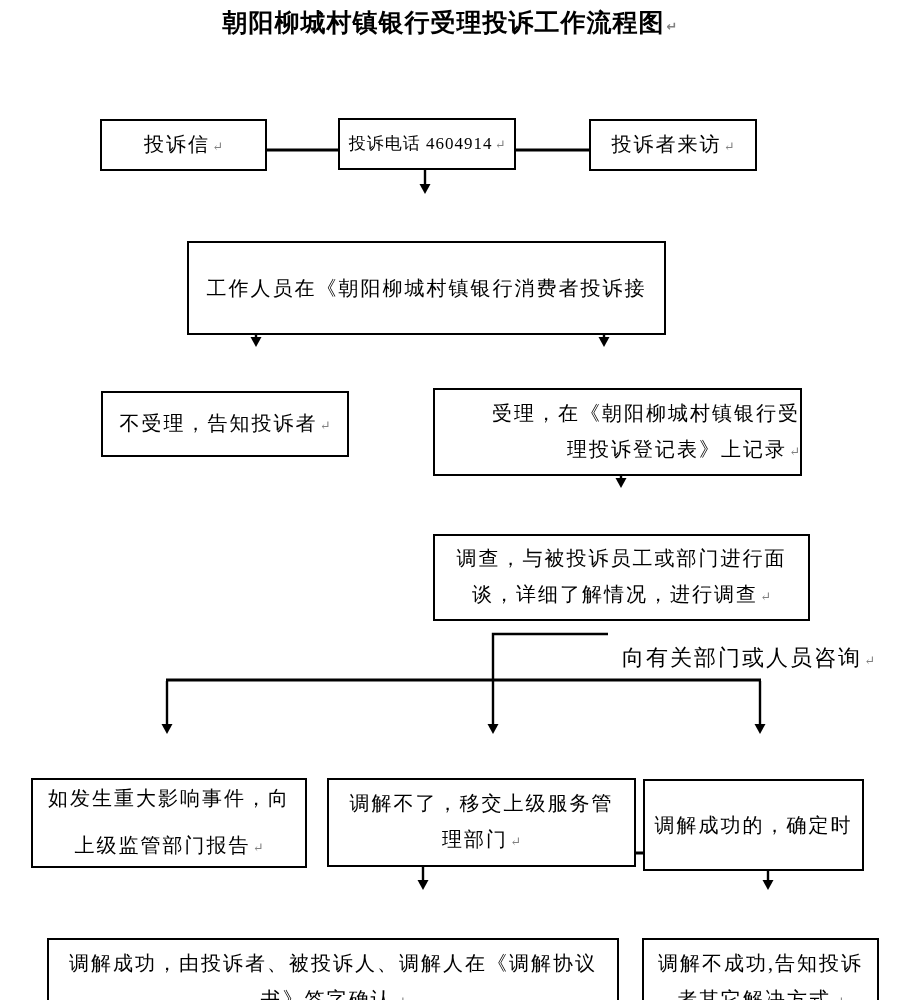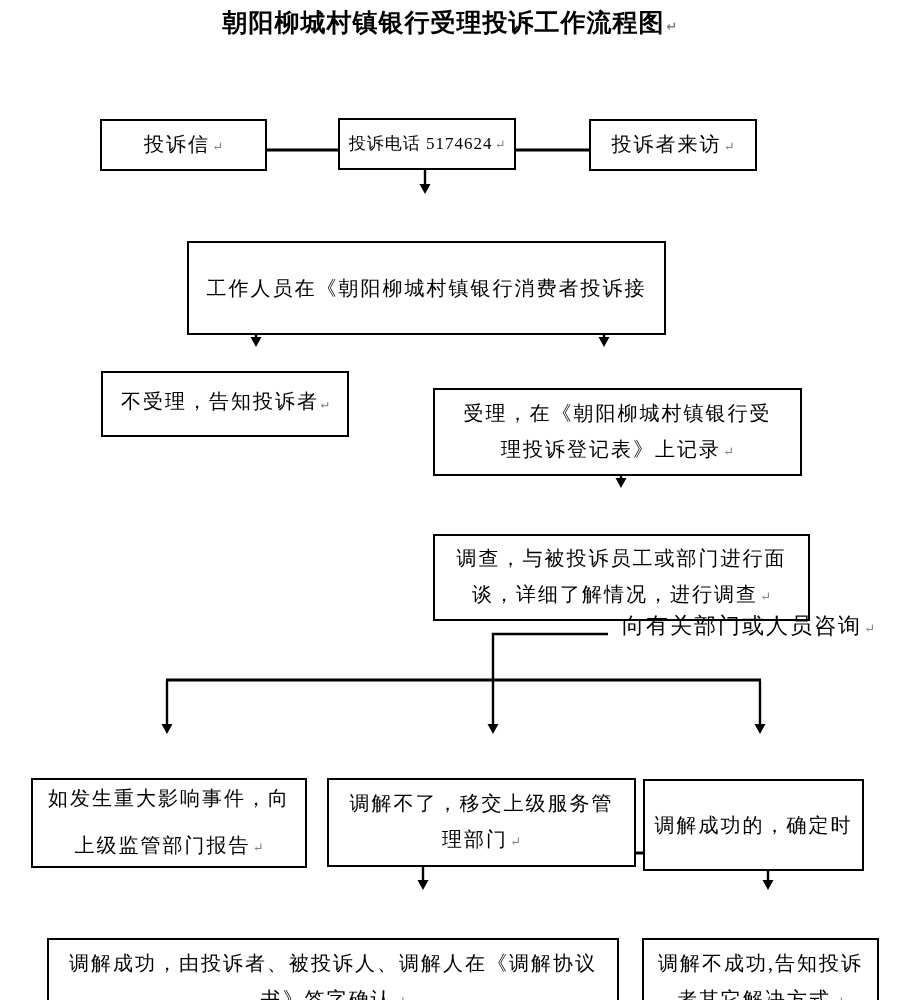--- a/index.html
+++ b/index.html
@@ -15,21 +15,21 @@
     font-weight:700;font-size:25px;letter-spacing:1px;
   }
   .box{
     position:absolute;border:2px solid #000;background:#fff;
     display:flex;flex-direction:column;align-items:center;justify-content:center;
     text-align:center;font-size:20px;letter-spacing:2px;margin-top:45px;
   }
   .bl{line-height:36px;white-space:nowrap;}
   .ret{color:#808080;font-size:13px;letter-spacing:0;margin-left:2px;vertical-align:baseline;}
   #connectors{position:absolute;left:0;top:0;}
-  .freelabel{position:absolute;white-space:nowrap;font-size:22px;letter-spacing:2px;}
+  .freelabel{position:absolute;white-space:nowrap;font-size:22px;letter-spacing:2px;margin-top:32px;}
   .floating-ret{position:absolute;color:#808080;font-size:14px;}
 </style>
 </head>
 <body>
 
 <div id="canvas">
 
   <svg id="connectors" width="900" height="1000" viewBox="0 0 900 1000">
     <g stroke="#000" stroke-width="2.4" fill="none">
 
@@ -78,34 +78,34 @@
   </svg>
 
   <div id="title"><span>朝阳柳城村镇银行受理投诉工作流程图</span><span class="ret">↵</span></div>
 
   <span class="floating-ret" style="left:437px;top:155px;">↵</span>
 
   <div class="box" style="left:100px;top:74px;width:163px;height:48px;">
     <div class="bl"><span>投诉信</span><span class="ret">↵</span></div>
   </div>
   <div class="box" style="left:338px;top:73px;width:174px;height:48px;font-size:17px;letter-spacing:1px;">
-    <div class="bl"><span>投诉电话 5174624</span><span class="ret">↵</span></div>
+    <div class="bl"><span>投诉电话 4604914</span><span class="ret">↵</span></div>
   </div>
   <div class="box" style="left:589px;top:74px;width:164px;height:48px;">
     <div class="bl"><span>投诉者来访</span><span class="ret">↵</span></div>
   </div>
 
   <div class="box" style="left:187px;top:196px;width:475px;height:90px;">
     <div class="bl"><span>工作人员在《朝阳柳城村镇银行消费者投诉接</span></div>
   </div>
 
-  <div class="box" style="left:101px;top:326px;width:244px;height:62px;font-family:Liberation Mono, monospace;">
+  <div class="box" style="left:101px;top:346px;width:244px;height:62px;">
     <div class="bl"><span>不受理，告知投诉者</span><span class="ret">↵</span></div>
   </div>
-  <div class="box" style="left:433px;top:343px;width:365px;height:84px;">
+  <div class="box" style="left:433px;top:343px;width:365px;height:84px;align-items:flex-end;">
     <div class="bl"><span>受理，在《朝阳柳城村镇银行受</span></div>
     <div class="bl"><span>理投诉登记表》上记录</span><span class="ret">↵</span></div>
   </div>
 
   <div class="box" style="left:433px;top:489px;width:373px;height:83px;">
     <div class="bl"><span>调查，与被投诉员工或部门进行面</span></div>
     <div class="bl"><span>谈，详细了解情况，进行调查</span><span class="ret">↵</span></div>
   </div>
 
   <div class="freelabel" style="left:622px;top:611px;"><span>向有关部门或人员咨询</span><span class="ret">↵</span></div>

